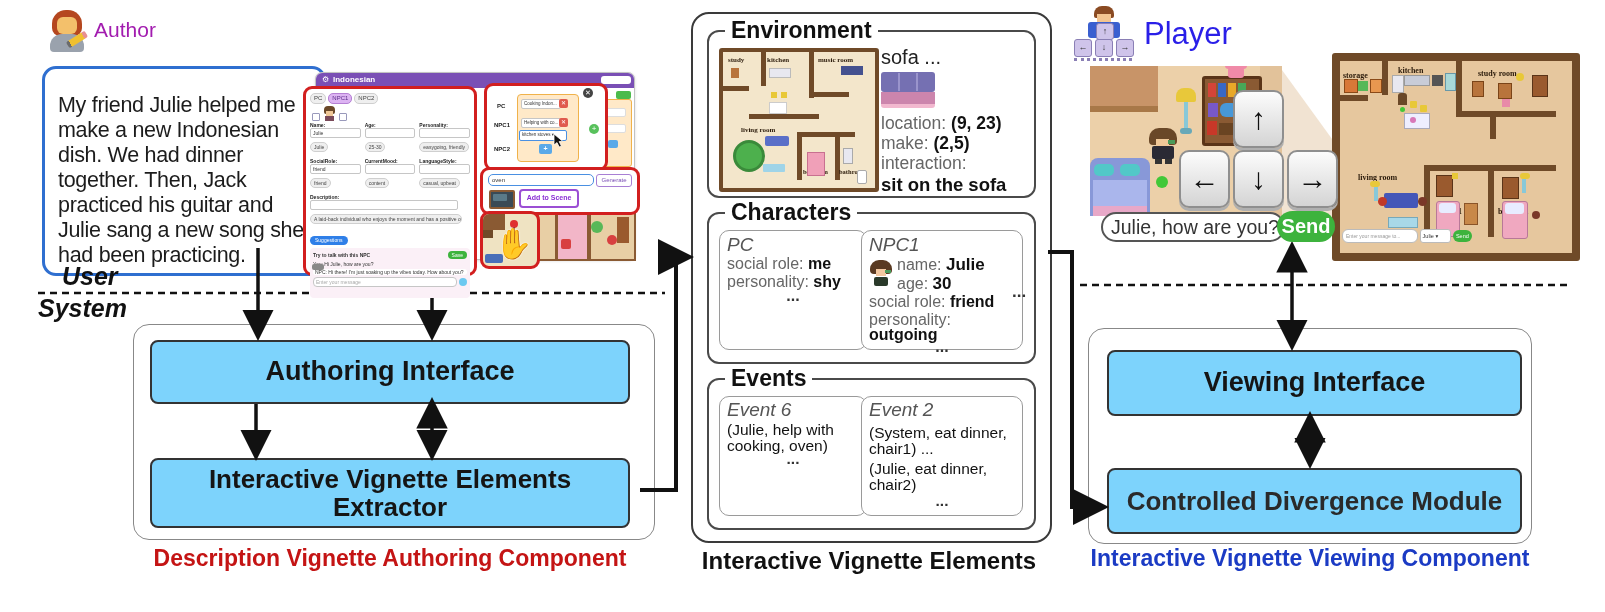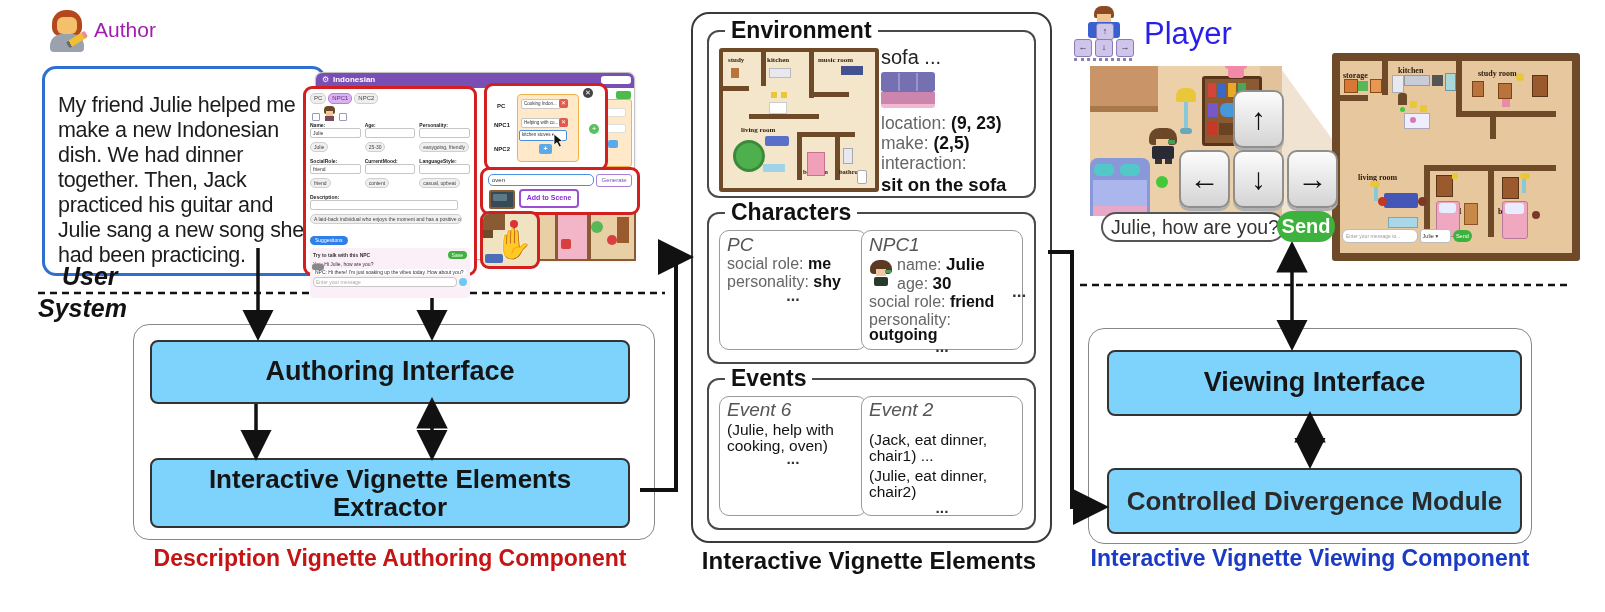--- a/index.html
+++ b/index.html
@@ -299,22 +299,22 @@
   </div>
 
   <div class="fieldset" style="left:707px;top:378px;width:325px;height:148px;">
     <div class="legend">Events</div>
     <div class="card" style="left:10px;top:16px;width:132px;height:112px;font-size:15.5px;line-height:1.02;">
       <div class="card-id" style="margin-bottom:3px;">Event 6</div>
       <div style="margin-top:2px;">(Julie, help with cooking, oven)</div>
       <div class="card-more">...</div>
     </div>
     <div class="card" style="left:152px;top:16px;width:146px;height:112px;font-size:15.5px;line-height:1.02;">
-      <div class="card-id" style="margin-bottom:13px;">Event 2</div>
-      <div>(Jack, eat dinner, chair1) ...</div>
+      <div class="card-id" style="margin-bottom:6px;">Event 2</div>
+      <div>(System, eat dinner, chair1) ...</div>
       <div style="margin-top:4px;">(Julie, eat dinner, chair2)</div>
       <div class="card-more" style="margin-top:3px;">...</div>
     </div>
   </div>
 
   <div class="caption" style="left:694px;top:547px;width:350px;color:#111;font-size:24px;">Interactive Vignette Elements</div>
 
   <div class="abs" style="left:1072px;top:6px;width:64px;height:58px;">
     <div class="abs" style="left:22px;top:0;width:20px;height:12px;background:#8a4a22;border-radius:8px 8px 2px 2px;"></div>
     <div class="abs" style="left:25px;top:8px;width:14px;height:8px;background:#f3c490;"></div>

